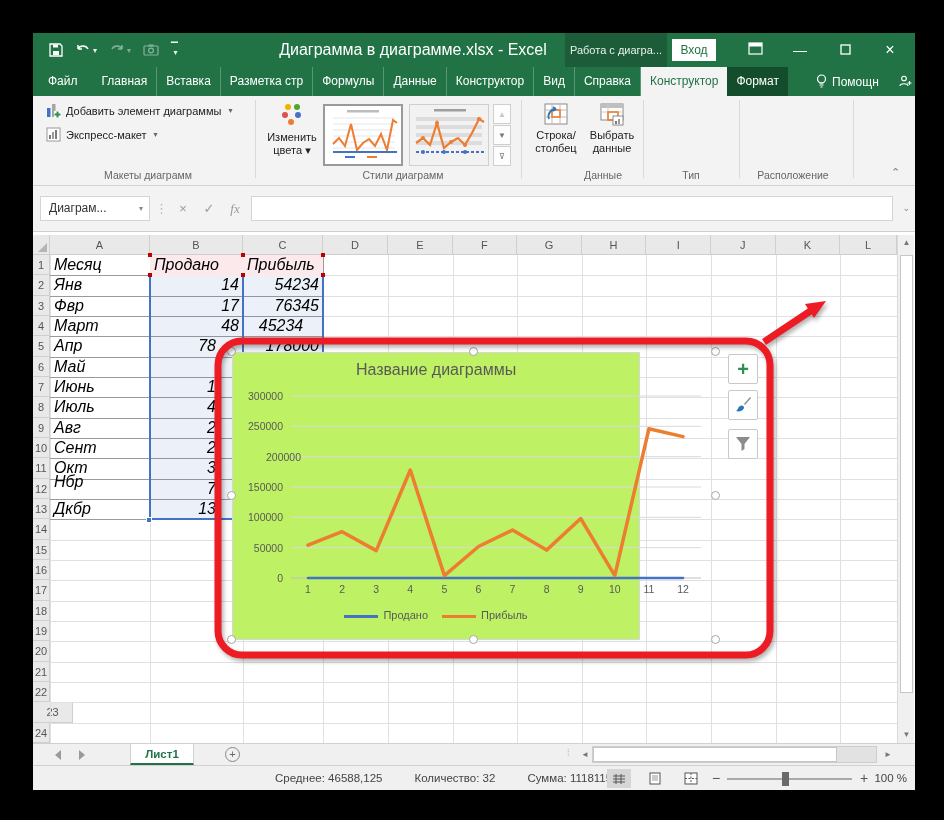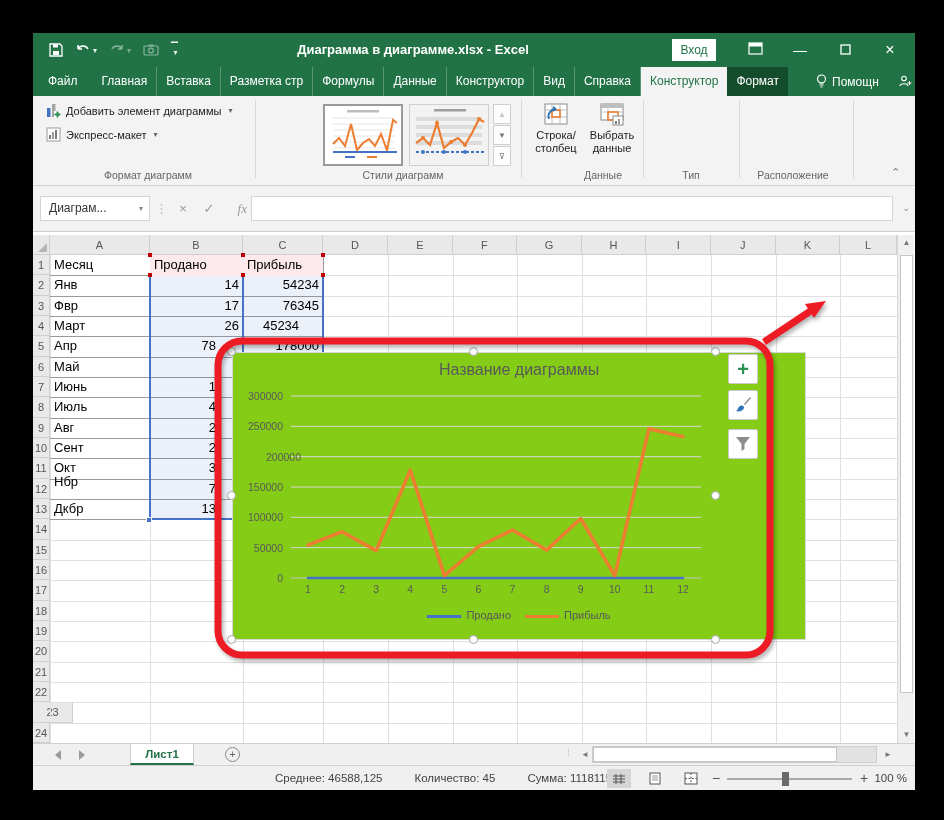--- a/index.html
+++ b/index.html
@@ -7,21 +7,21 @@
   #canvas{position:relative;width:944px;height:820px;background:#000;overflow:hidden;
     font-family:"Liberation Sans","DejaVu Sans",sans-serif;-webkit-font-smoothing:antialiased;}
   #window{position:absolute;left:33px;top:33px;width:882px;height:757px;background:#fff;overflow:hidden;}
 
   
   #titlebar{position:absolute;left:0;top:0;width:100%;height:34px;background:#217346;color:#fff;}
   .qat{position:absolute;top:0;height:34px;display:flex;align-items:center;gap:12px;left:16px;}
   .qat .qbtn{display:flex;align-items:center;color:#fff;}
   .qat .dim{opacity:.45;}
   .qat .drop{font-size:8px;margin-left:2px;opacity:.9;}
-  #title-text{position:absolute;left:160px;top:0;width:440px;height:34px;line-height:34px;text-align:center;font-size:13px;color:#fff;white-space:nowrap;font-weight:bold;}
+  #title-text{position:absolute;left:160px;top:0;width:440px;height:34px;line-height:34px;text-align:center;font-size:16px;color:#fff;white-space:nowrap;}
   #ctx-header{position:absolute;left:532px;top:0;width:102px;height:34px;background:#1d5c38;color:#e8f1ea;font-size:11px;line-height:34px;text-align:center;white-space:nowrap;overflow:hidden;}
   #signin-btn{position:absolute;left:639px;top:6px;width:44px;height:22px;background:#fff;color:#217346;font-size:12px;line-height:22px;text-align:center;}
   .winctl{position:absolute;top:0;height:34px;width:30px;text-align:center;line-height:34px;color:#fff;font-size:14px;}
 
   
   #tabrow{position:absolute;left:0;top:34px;width:100%;height:29px;background:#217346;display:flex;align-items:stretch;color:#fff;font-size:12px;}
   .rtab{padding:0 9px;line-height:29px;white-space:nowrap;border-right:1px solid rgba(255,255,255,.25);}
   .rtab.file{padding:0 15px;border-right:none;}
   .rtab.active{background:#f3f3f3;color:#217346;border-right:none;}
   .rtab.contextual{background:#134d2c;border-right:none;}
@@ -51,34 +51,34 @@
   #fb-chev{position:absolute;right:5px;top:10px;line-height:25px;color:#888;font-size:9px;}
 
   
   #grid{position:absolute;left:0;top:202px;width:864px;height:508px;background:#fff;overflow:hidden;}
   .colhead,.rowhead{position:absolute;background:#e9e9e9;color:#555;font-size:11px;text-align:center;border-right:1px solid #cfcfcf;border-bottom:1px solid #cfcfcf;}
   #corner{position:absolute;left:0;top:0;width:17px;height:20px;background:#e9e9e9;border-right:1px solid #cfcfcf;border-bottom:1px solid #cfcfcf;}
   #corner:after{content:"";position:absolute;right:2px;bottom:2px;border-style:solid;border-width:0 0 9px 9px;border-color:transparent transparent #b5b5b5 transparent;}
   .vline{position:absolute;width:1px;background:#e0e0e0;}
   .hline{position:absolute;height:1px;background:#e0e0e0;}
   .dline{background:#9a9a9a;}
-  .cell{position:absolute;font-size:13px;color:#000;white-space:nowrap;overflow:hidden;}
+  .cell{position:absolute;font-size:16px;color:#000;white-space:nowrap;overflow:hidden;font-style:italic;}
   .cell.num{text-align:right;padding-right:4px;}
   .cell.num.partial{padding-right:27px;}
   .cell.txt{padding-left:4px;}
 
   
   #sel-header{position:absolute;left:117px;top:20px;width:173px;height:21px;background:#fbe9ec;z-index:3;}
   #sel-body{position:absolute;left:117px;top:41px;width:173px;height:244px;background:rgba(68,114,196,.10);z-index:3;}
   .bline{position:absolute;background:#4472c4;z-index:4;}
   .rmark{position:absolute;width:4px;height:4px;background:#c00000;z-index:5;}
   #fillhandle{position:absolute;left:113px;top:282px;width:6px;height:6px;background:#4472c4;border:1px solid #fff;z-index:5;}
 
   
-  #chart-card{position:absolute;left:199px;top:319px;width:574px;height:288px;background:#84cc16;border:1px solid #d7d7d7;z-index:10;}
+  #chart-card{position:absolute;left:199px;top:319px;width:408px;height:288px;background:#bef264;border:1px solid #d7d7d7;z-index:10;}
   #chart-title{position:absolute;left:0;top:8px;width:100%;text-align:center;font-size:16px;color:#595959;}
   .ylab{position:absolute;width:48px;text-align:right;font-size:10.5px;color:#595959;}
   .xlab{position:absolute;width:30px;text-align:center;font-size:10.5px;color:#595959;top:230px;}
   #legend{position:absolute;left:0;top:256px;width:100%;display:flex;justify-content:center;align-items:center;gap:14px;font-size:11px;color:#595959;}
   .legswatch{display:inline-block;width:34px;height:3px;margin-right:5px;vertical-align:middle;}
   .handle{position:absolute;width:9px;height:9px;border-radius:50%;background:#fff;border:1.5px solid #a6a6a6;z-index:11;}
   .sidebtn{position:absolute;left:695px;width:30px;height:30px;background:#fff;border:1px solid #c9c9c9;border-radius:2px;z-index:11;display:flex;align-items:center;justify-content:center;}
 
   
   #annot{position:absolute;left:0;top:0;width:882px;height:757px;z-index:20;pointer-events:none;filter:drop-shadow(2px 3px 2px rgba(0,0,0,.30));}
@@ -134,20 +134,21 @@
       <span class="qbtn dim">
         <svg width="16" height="12" viewBox="0 0 16 12">
               <rect x="1" y="2" width="14" height="9" rx="1" fill="none" stroke="#fff" stroke-width="1.2"></rect>
               <circle cx="8" cy="6.5" r="2.4" fill="none" stroke="#fff" stroke-width="1.2"></circle>
               <rect x="5.5" y="0.5" width="5" height="2" fill="#fff"></rect>
             </svg>
       </span>
       <span class="qbtn" style="flex-direction:column;line-height:5px;font-size:9px;">▔<span class="drop">▾</span></span>
     </div>
     <div id="title-text">Диаграмма в диаграмме.xlsx  -  Excel</div>
+    <div id="ctx-header">Работа с диагра...</div>
     <div id="signin-btn">Вход</div>
     <div class="winctl" style="left:707px;">
       <svg width="15" height="13" viewBox="0 0 15 13">
             <rect x="1" y="1" width="13" height="11" fill="none" stroke="#fff" stroke-width="1.2"></rect>
             <rect x="1" y="1" width="13" height="3.5" fill="#fff"></rect>
             <path d="M7.5 10 L7.5 6 M5.5 7.5 L7.5 5.5 L9.5 7.5" stroke="#217346" stroke-width="1.1" fill="none"></path>
           </svg>
     </div>
     <div class="winctl" style="left:752px;">—</div>
     <div class="winctl" style="left:797px;">
@@ -201,23 +202,34 @@
     <div class="menubtn" style="left:13px;top:31px;">
       <svg width="15" height="15" viewBox="0 0 15 15">
             <rect x="1" y="1" width="13" height="13" fill="#fff" stroke="#9a9a9a"></rect>
             <rect x="3" y="8" width="2" height="4" fill="#7a7a7a"></rect>
             <rect x="6" y="5" width="2" height="7" fill="#9a9a9a"></rect>
             <rect x="9" y="3" width="2" height="9" fill="#7a7a7a"></rect>
           </svg>
       <span>Экспресс-макет</span>
           <span class="drop">▾</span>
     </div>
-    <div class="grouplabel" style="left:40px;width:150px;">Формат диаграмм</div>
+    <div class="grouplabel" style="left:40px;width:150px;">Макеты диаграмм</div>
     <div class="rsep" style="left:222px;"></div>
 
+    <div class="bigbtn" style="left:227px;top:6px;width:64px;">
+      <svg class="bicon" width="26" height="26" viewBox="0 0 26 26">
+            <circle cx="9" cy="5" r="3" fill="#f2b200"></circle>
+            <circle cx="18" cy="5" r="3" fill="#4ea72e"></circle>
+            <circle cx="6" cy="13" r="3" fill="#d9534f"></circle>
+            <circle cx="19" cy="13" r="3" fill="#4472c4"></circle>
+            <circle cx="12" cy="20" r="3" fill="#ed7d31"></circle>
+          </svg>
+      <span class="l">Изменить</span>
+      <span class="l"><span>цвета</span> <span class="drop">▾</span></span>
+    </div>
 
     <div class="thumb sel" style="left:290px;">
       <svg width="76" height="58" viewBox="0 0 76 58">
             <rect x="0" y="0" width="76" height="58" fill="#fff"></rect>
             <rect x="22" y="4" width="32" height="2.5" fill="#bdbdbd"></rect>
             <g stroke="#e6e6e6" stroke-width="1">
               <path d="M8 12h62M8 18h62M8 24h62M8 30h62M8 36h62M8 42h62"></path>
             </g>
             <path d="M8 38 L14 32 L20 40 L26 18 L32 44 L38 37 L44 33 L50 40 L56 28 L62 44 L68 14 L72 17" fill="none" stroke="#ed7d31" stroke-width="2"></path>
             <path d="M8 46 L72 46" stroke="#4472c4" stroke-width="2"></path>
@@ -288,21 +300,21 @@
     <div class="grouplabel" style="left:715px;width:90px;">Расположение</div>
     <div class="rsep" style="left:820px;"></div>
     <div id="ribbon-collapse" style="left:858px;">⌃</div>
   </div>
 
   <div id="formulabar">
     <div id="namebox"><span>Диаграм...</span><span class="drop">▾</span></div>
     <div class="fbtn" style="left:122px;width:12px;color:#b9b9b9;">⋮</div>
     <div class="fbtn" style="left:138px;">×</div>
     <div class="fbtn" style="left:164px;">✓</div>
-    <div class="fbtn" style="left:190px;font-style:italic;font-family:'Liberation Serif','DejaVu Serif',serif;text-align:right;">fx</div>
+    <div class="fbtn" style="left:190px;font-style:italic;font-family:'Liberation Serif','DejaVu Serif',serif;">fx</div>
     <div id="fx-input"></div>
     <div id="fb-chev">⌄</div>
   </div>
 
   <div id="grid">
     <div id="corner"></div>
     <div id="sel-header"></div>
     <div id="sel-body"></div>
     <div id="lines">
           <div class="colhead" style="left: 17px; top: 0px; width: 100px; height: 20px; line-height: 20px;">A</div>
@@ -398,21 +410,21 @@
           <div class="cell txt" style="left: 17px; top: 20px; width: 100px; height: 20.33px; line-height: 20.33px; z-index: 4; position: absolute;">Месяц</div>
           <div class="cell txt" style="left: 117px; top: 20px; width: 93px; height: 20.33px; line-height: 20.33px; z-index: 4; position: absolute;">Продано</div>
           <div class="cell txt" style="left: 210px; top: 20px; width: 80px; height: 20.33px; line-height: 20.33px; z-index: 4; position: absolute;">Прибыль</div>
           <div class="cell txt" style="left: 17px; top: 40.33px; width: 100px; height: 20.33px; line-height: 20.33px; z-index: 4; position: absolute;">Янв</div>
           <div class="cell num" style="left: 117px; top: 40.33px; width: 93px; height: 20.33px; line-height: 20.33px; z-index: 4; position: absolute;">14</div>
           <div class="cell num" style="left: 210px; top: 40.33px; width: 80px; height: 20.33px; line-height: 20.33px; z-index: 4; position: absolute;">54234</div>
           <div class="cell txt" style="left: 17px; top: 60.66px; width: 100px; height: 20.33px; line-height: 20.33px; z-index: 4; position: absolute;">Фвр</div>
           <div class="cell num" style="left: 117px; top: 60.66px; width: 93px; height: 20.33px; line-height: 20.33px; z-index: 4; position: absolute;">17</div>
           <div class="cell num" style="left: 210px; top: 60.66px; width: 80px; height: 20.33px; line-height: 20.33px; z-index: 4; position: absolute;">76345</div>
           <div class="cell txt" style="left: 17px; top: 80.99px; width: 100px; height: 20.33px; line-height: 20.33px; z-index: 4; position: absolute;">Март</div>
-          <div class="cell num" style="left: 117px; top: 80.99px; width: 93px; height: 20.33px; line-height: 20.33px; z-index: 4; position: absolute;">26</div>
+          <div class="cell num" style="left: 117px; top: 80.99px; width: 93px; height: 20.33px; line-height: 20.33px; z-index: 4; position: absolute;">48</div>
           <div class="cell num" style="left: 210px; top: 80.99px; width: 80px; height: 20.33px; line-height: 20.33px; z-index: 4; position: absolute; text-align: center;">45234</div>
           <div class="cell txt" style="left: 17px; top: 101.32px; width: 100px; height: 20.33px; line-height: 20.33px; z-index: 4; position: absolute;">Апр</div>
           <div class="cell num partial" style="left: 117px; top: 101.32px; width: 93px; height: 20.33px; line-height: 20.33px; z-index: 4; position: absolute;">78</div>
           <div class="cell num" style="left: 210px; top: 101.32px; width: 80px; height: 20.33px; line-height: 20.33px; z-index: 4; position: absolute;">178000</div>
           <div class="cell txt" style="left: 17px; top: 121.65px; width: 100px; height: 20.33px; line-height: 20.33px; z-index: 4; position: absolute;">Май</div>
           <div class="cell txt" style="left: 17px; top: 141.98px; width: 100px; height: 20.33px; line-height: 20.33px; z-index: 4; position: absolute;">Июнь</div>
           <div class="cell num partial" style="left: 117px; top: 141.98px; width: 93px; height: 20.33px; line-height: 20.33px; z-index: 4; position: absolute;">1</div>
           <div class="cell txt" style="left: 17px; top: 162.31px; width: 100px; height: 20.33px; line-height: 20.33px; z-index: 4; position: absolute;">Июль</div>
           <div class="cell num partial" style="left: 117px; top: 162.31px; width: 93px; height: 20.33px; line-height: 20.33px; z-index: 4; position: absolute;">4</div>
           <div class="cell txt" style="left: 17px; top: 182.64px; width: 100px; height: 20.33px; line-height: 20.33px; z-index: 4; position: absolute;">Авг</div>
@@ -525,21 +537,21 @@
       <div id="htrack">
             <div id="hthumb"></div>
           </div>
       <div class="harrow" style="right:0;">►</div>
     </div>
   </div>
 
   <div id="statusbar">
     <div id="stat-aggs">
       <span>Среднее: 46588,125</span>
-      <span>Количество: 45</span>
+      <span>Количество: 32</span>
       <span>Сумма: 1118115</span>
     </div>
     <div class="viewbtn on" style="left:574px;">
       <svg width="14" height="12" viewBox="0 0 14 12">
             <path d="M0 0h14v12H0z" fill="none"></path>
             <path d="M1 3h12M1 6h12M1 9h12M4 1v10M9 1v10" stroke="#555" stroke-width="1"></path>
           </svg>
     </div>
     <div class="viewbtn" style="left:610px;">
       <svg width="14" height="13" viewBox="0 0 14 13">

